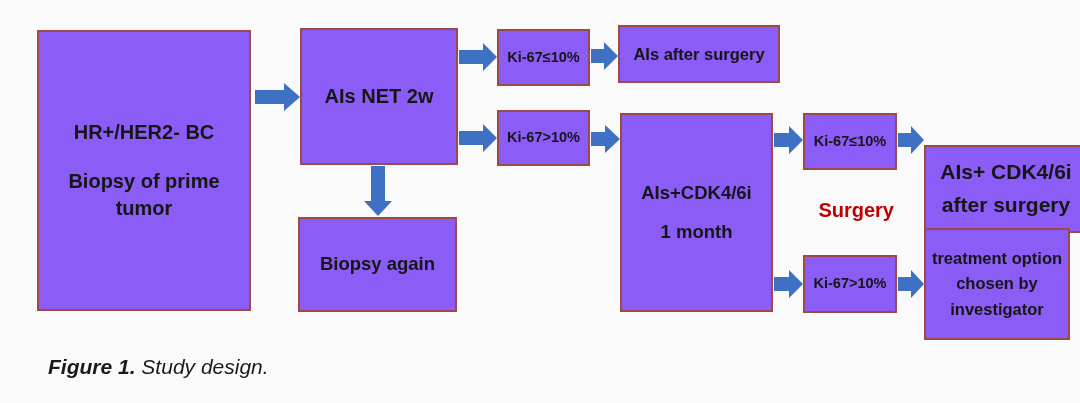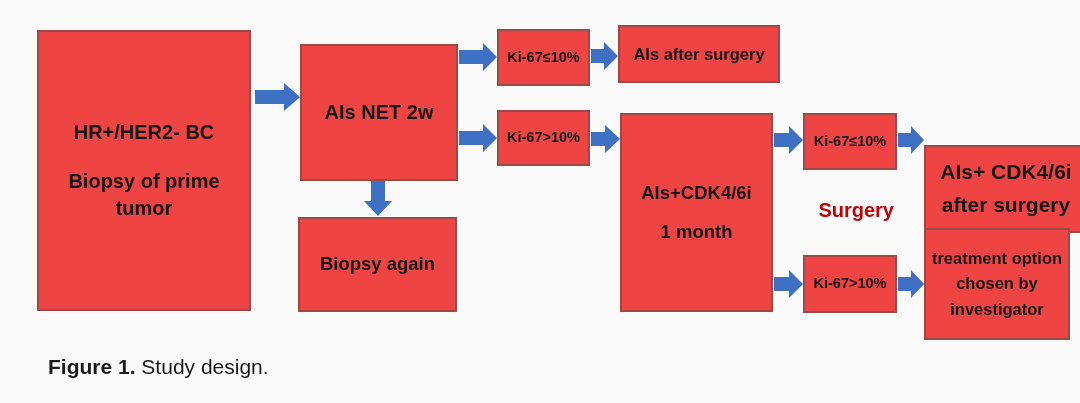--- a/index.html
+++ b/index.html
@@ -19,35 +19,35 @@
     position: absolute;
     left: 0; top: 0;
     width: 1080px;
     height: 403px;
   }
   .arrows polygon { fill: #3e70c4; }
   .box {
     position: absolute;
     box-sizing: border-box;
     border: 2px solid #9d4a46;
-    background: #ef4444;
+    background: #8b5cf6;
     display: flex;
     flex-direction: column;
     align-items: center;
     justify-content: center;
     text-align: center;
     color: #161616;
     font-weight: 700;
     line-height: 1.35;
   }
   .box .ln { display: block; }
   
   .b-primary   { left: 37px;  top: 30px;  width: 214px; height: 281px; font-size: 20px; text-align: center; }
   .b-primary .ln { margin: 11px 0; }
-  .b-aisnet    { left: 300px; top: 44px;  width: 158px; height: 137px; font-size: 20px; }
+  .b-aisnet    { left: 300px; top: 28px;  width: 158px; height: 137px; font-size: 20px; }
   .b-ki-le-1   { left: 497px; top: 29px;  width: 93px;  height: 57px;  font-size: 14.5px; }
   .b-aisafter  { left: 618px; top: 25px;  width: 162px; height: 58px;  font-size: 16.5px; }
   .b-ki-gt-1   { left: 497px; top: 110px; width: 93px;  height: 56px;  font-size: 14.5px; }
   .b-aiscdk    { left: 620px; top: 113px; width: 153px; height: 199px; font-size: 18.5px; gap: 8px; }
   .b-aiscdk .ln { margin: 3px 0; }
   .b-biopsy2   { left: 298px; top: 217px; width: 159px; height: 95px;  font-size: 18.5px; }
   .b-ki-le-2   { left: 803px; top: 113px; width: 94px;  height: 57px;  font-size: 14.5px; }
   .b-cdkafter  { left: 924px; top: 100px; width: 164px; height: 88px;  font-size: 21px; line-height: 1.55; margin-top: 45px; }
   .b-ki-gt-2   { left: 803px; top: 255px; width: 94px;  height: 58px;  font-size: 14.5px; }
   .b-treat     { left: 924px; top: 228px; width: 146px; height: 112px; font-size: 16.5px; line-height: 1.55; }
@@ -59,20 +59,21 @@
     font-size: 20px;
     font-weight: 700;
     color: #c00000;
   }
   .caption {
     position: absolute;
     left: 48px; top: 355px;
     font-size: 21px;
     color: #1a1a1a;
     font-family: "Liberation Sans", sans-serif;
+    font-style: italic;
   }
   .caption .cap-bold { font-weight: 700; }
 </style>
 </head>
 <body>
 
 <div class="canvas">
 
   <svg class="arrows" viewBox="0 0 1080 403" xmlns="http://www.w3.org/2000/svg">
     <polygon points="255,90 284,90 284,83 300,97 284,111 284,104 255,104"></polygon>

